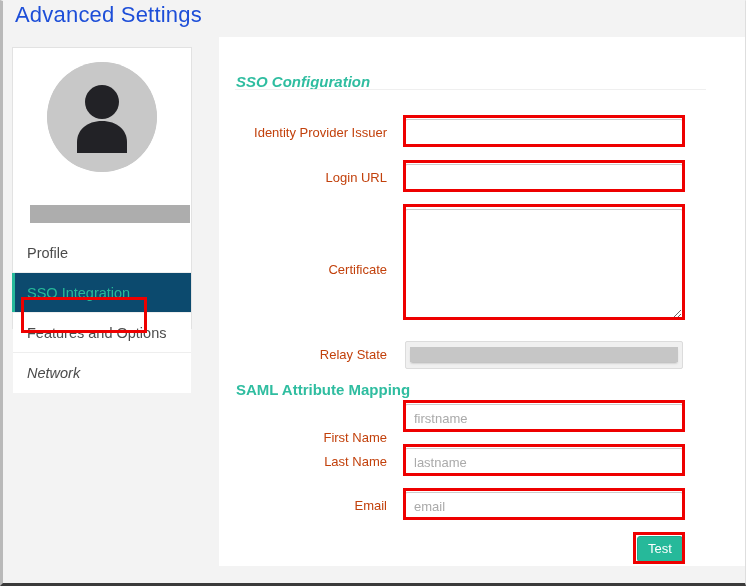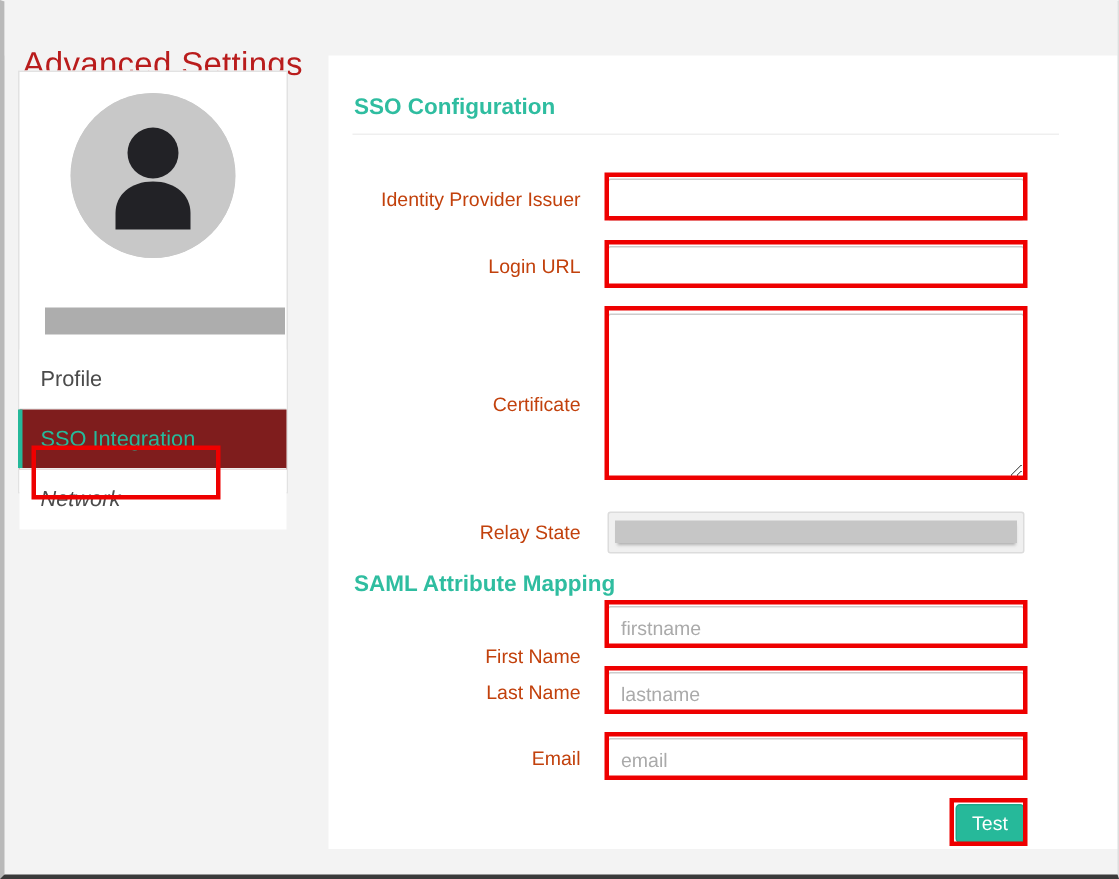--- a/index.html
+++ b/index.html
@@ -34,24 +34,23 @@
     top: 0;
     width: 100%;
     height: 36px;
     background: #f3f3f3;
   }
   .page-title {
     position: absolute;
     left: 12px;
     top: 1px;
     font-size: 22px;
-    color: #b91c1c;
+    color: #1d4ed8;
     letter-spacing: 0.2px;
     white-space: nowrap;
-    margin-top: 28px;
   }
 
   
   .sidebar-panel {
     position: absolute;
     left: 9px;
     top: 46px;
     width: 180px;
     height: 282px;
     background: #ffffff;
@@ -110,21 +109,21 @@
     box-sizing: border-box;
     font-size: 14.5px;
     color: #4b4b4b;
     border-bottom: 1px solid #eeeeee;
     background: #ffffff;
     cursor: pointer;
   }
   .nav-item:last-child { border-bottom: none; font-style: italic; }
 
   .nav-item.active {
-    background: #7f1d1d;
+    background: #0c4a6e;
     color: #26b99a;
   }
   .nav-item.active::before {
     content: "";
     position: absolute;
     left: -1px;
     top: 0;
     bottom: 0;
     width: 3px;
     background: #26b99a;
@@ -142,21 +141,22 @@
 
   .section-title {
     font-size: 15px;
     font-weight: bold;
     color: #2fbda0;
     padding-left: 17px;
   }
   .section-title.sso {
     position: absolute;
     left: 0;
-    top: 26px;
+    top: 36px;
+    font-style: italic;
   }
   .section-divider {
     position: absolute;
     left: 16px;
     top: 52px;
     width: 471px;
     height: 1px;
     background: #efefef;
   }
 
@@ -287,20 +287,23 @@
     </div>
 
     <div class="nav-list">
       <div class="nav-item">
         <span>Profile</span>
       </div>
       <div class="nav-item active">
         <span>SSO Integration</span>
       </div>
       <div class="nav-item">
+        <span>Features and Options</span>
+      </div>
+      <div class="nav-item">
         <span>Network</span>
       </div>
     </div>
   </div>
 
   <div class="main-panel">
 
     <div class="section-title sso">SSO Configuration</div>
     <div class="section-divider"></div>
 

